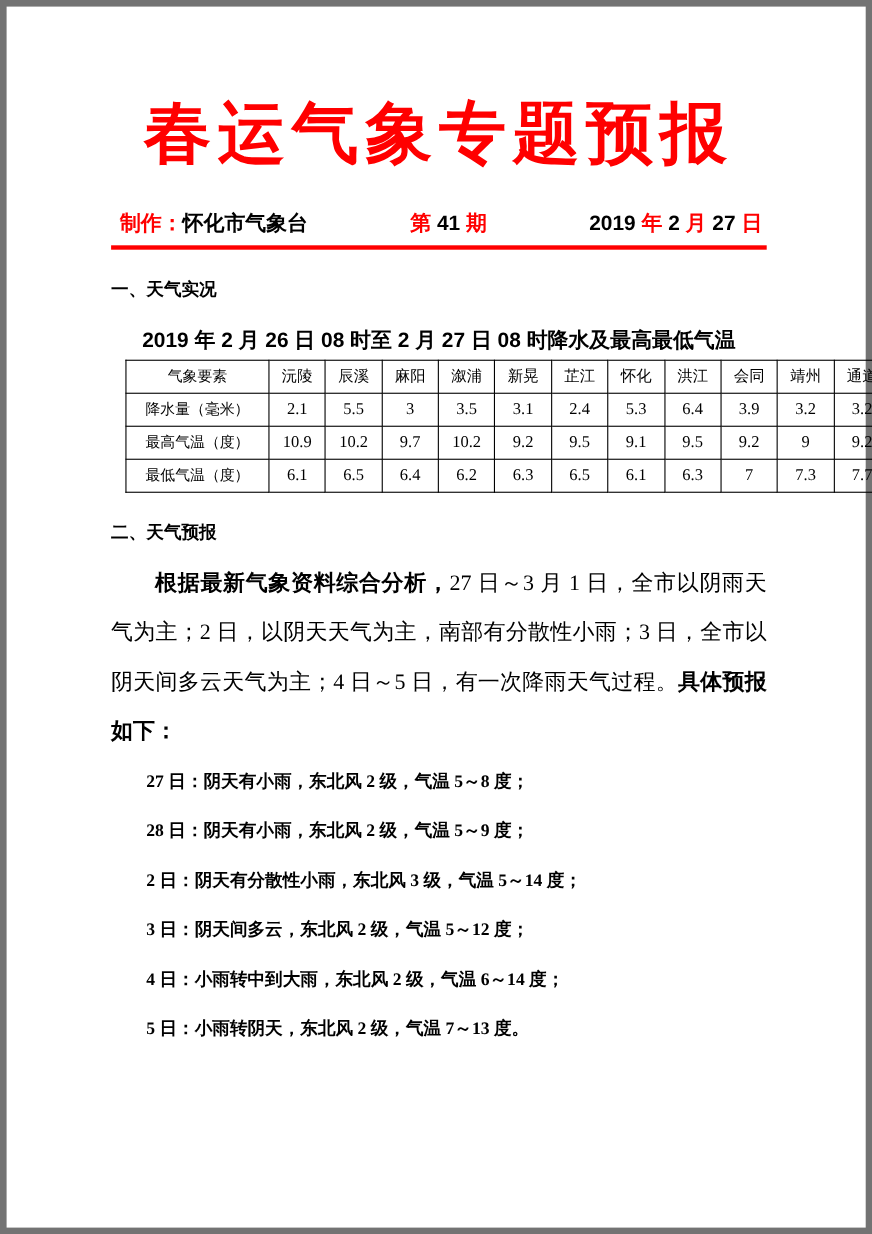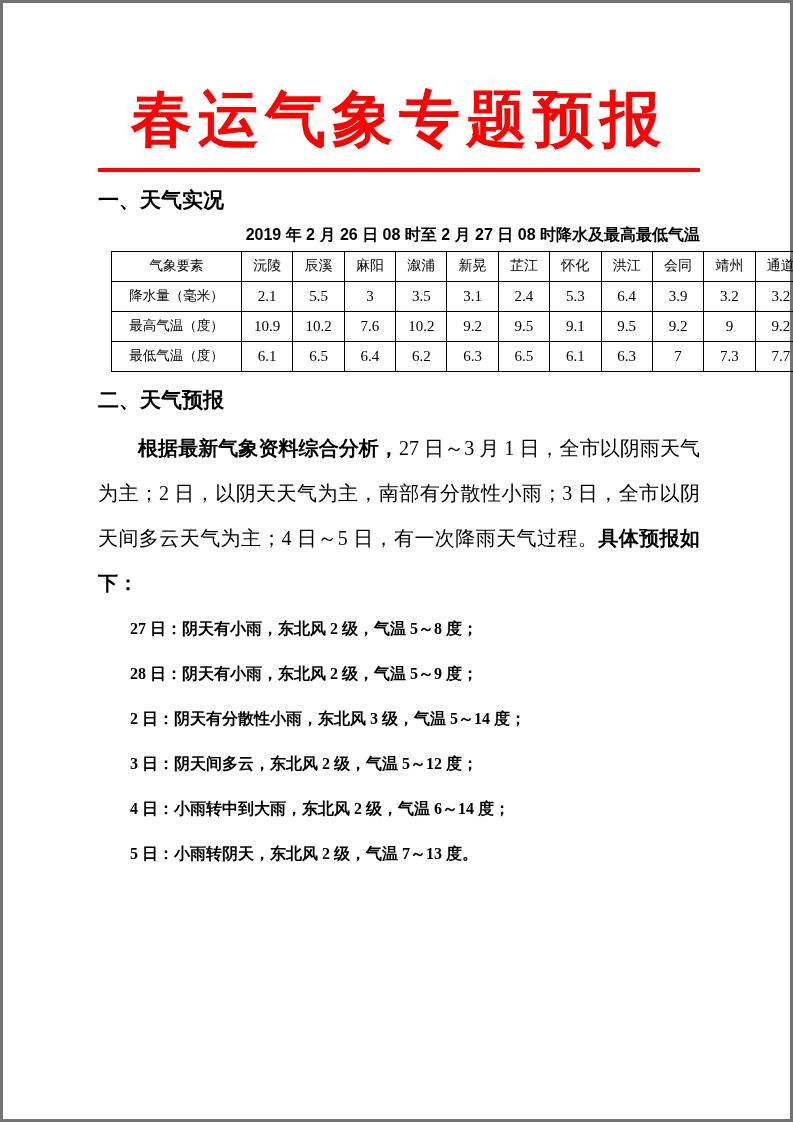--- a/index.html
+++ b/index.html
@@ -8,21 +8,21 @@
     width: 793px;
     height: 1122px;
     font-family: "Liberation Serif", "DejaVu Serif", serif;
     color: #000000;
     position: relative;
     overflow: hidden;
   }
   .page {
     width: 793px;
     height: 1122px;
-    border: 3px solid #737373;
+    border: 6px solid #737373;
     padding: 76px 90px 40px 95px;
   }
   .doc-title {
     font-family: "Liberation Serif", "DejaVu Serif", serif;
     font-weight: bold;
     color: #FF0000;
     font-size: 61px;
     letter-spacing: 6px;
     text-align: center;
     white-space: nowrap;
@@ -40,32 +40,32 @@
     white-space: nowrap;
   }
   .red { color: #FF0000; }
   .black { color: #000000; }
   .red-rule {
     margin-top: 7px;
     height: 4px;
     background: #FF0000;
   }
   .section-heading {
-    margin-top: 13px;
+    margin-top: 26px;
     font-family: Liberation Sans, sans-serif;
     font-weight: bold;
-    font-size: 21px;
+    font-size: 16px;
     line-height: 1.4;
   }
   .table-title {
-    margin-top: 10px;
-    text-align: right;
+    margin-top: 20px;
+    text-align: center;
     font-family: "Liberation Sans", "DejaVu Sans", sans-serif;
     font-weight: bold;
-    font-size: 16px;
+    font-size: 19px;
     white-space: nowrap;
   }
   table.weather-table {
     border-collapse: collapse;
     margin: 5px 0 0 13px;
     width: 696px;
     table-layout: fixed;
   }
   table.weather-table th, table.weather-table td {
     border: 1px solid #000000;
@@ -105,20 +105,31 @@
     font-weight: bold;
   }
 </style>
 </head>
 <body>
 
 <div class="page">
 
   <div class="doc-title">春运气象专题预报</div>
 
+  <div class="meta-row">
+    <span>
+      <span class="red">制作：</span><span class="black">怀化市气象台</span>
+    </span>
+    <span>
+      <span class="red">第</span><span class="black"> 41 </span><span class="red">期</span>
+    </span>
+    <span>
+      <span class="black">2019</span><span class="red"> 年 </span><span class="black">2</span><span class="red"> 月 </span><span class="black">27</span><span class="red"> 日</span>
+    </span>
+  </div>
 
   <div class="red-rule"></div>
 
   <div class="section-heading">一、天气实况</div>
 
   <div class="table-title">2019 年 2 月 26 日 08 时至 2 月 27 日 08 时降水及最高最低气温</div>
 
   <table class="weather-table">
     <colgroup>
       <col class="label-col">
@@ -151,21 +162,21 @@
           <td class="value-cell">5.3</td>
           <td class="value-cell">6.4</td>
           <td class="value-cell">3.9</td>
           <td class="value-cell">3.2</td>
           <td class="value-cell">3.2</td>
         </tr>
         <tr>
           <th class="row-label">最高气温（度）</th>
           <td class="value-cell">10.9</td>
           <td class="value-cell">10.2</td>
-          <td class="value-cell">7.6</td>
+          <td class="value-cell">9.7</td>
           <td class="value-cell">10.2</td>
           <td class="value-cell">9.2</td>
           <td class="value-cell">9.5</td>
           <td class="value-cell">9.1</td>
           <td class="value-cell">9.5</td>
           <td class="value-cell">9.2</td>
           <td class="value-cell">9</td>
           <td class="value-cell">9.2</td>
         </tr>
         <tr>

